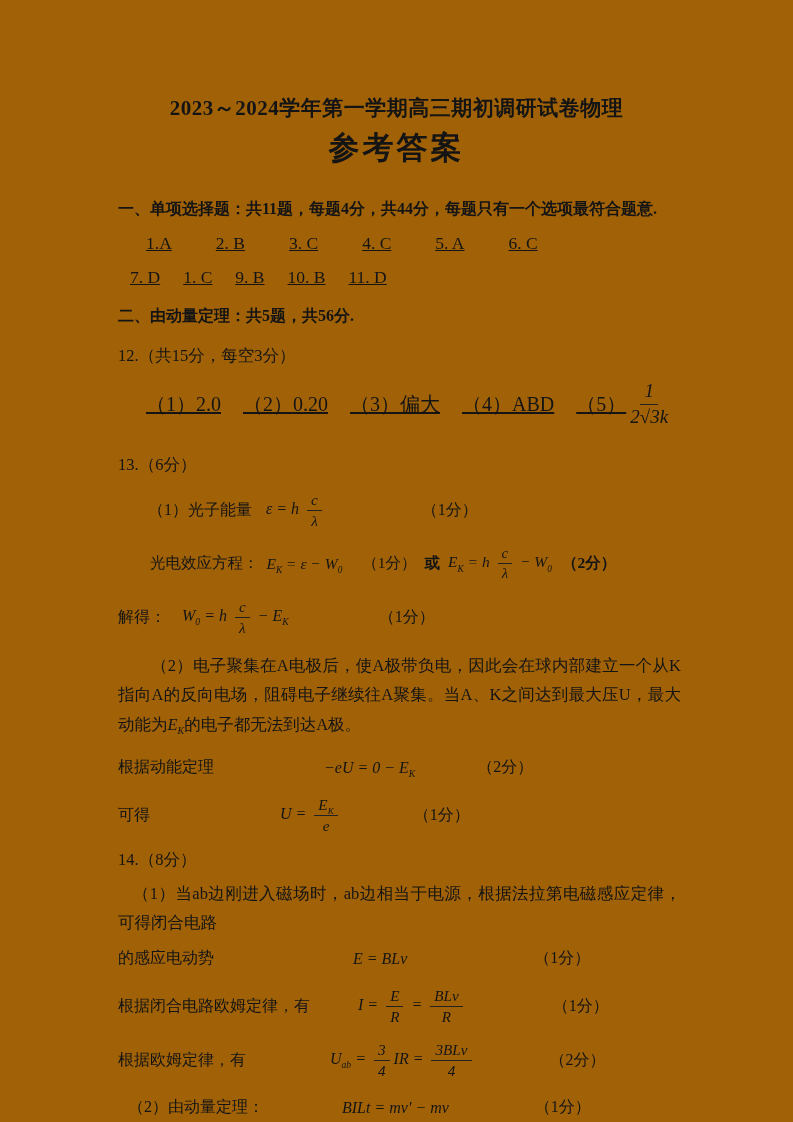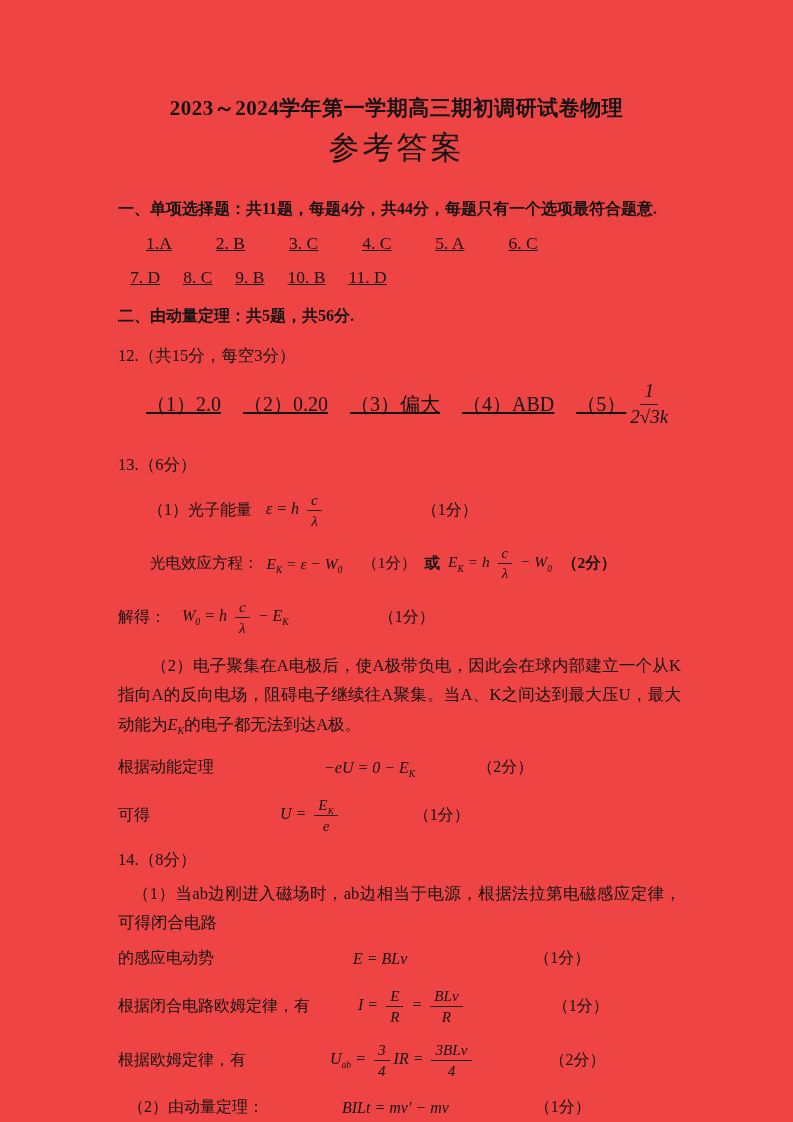--- a/index.html
+++ b/index.html
@@ -1,23 +1,23 @@
 <!DOCTYPE html>
 <html><head>
 <meta charset="utf-8">
 <style>
   * { margin:0; padding:0; box-sizing:border-box; }
   html,body { background:#ffffff; }
   .page {
-    width:793px; height:1122px; margin:0 auto; background:#ef4444;
+    width:793px; height:1122px; margin:0 auto; background:#a16207;
     color:#141414; font-family:"Liberation Serif","DejaVu Serif",serif;
     overflow:hidden; position:relative;
   }
   .title { padding-top:94px; text-align:center; font-size:21px; font-weight:700; letter-spacing:0.5px; }
-  .subtitle { text-align:center; font-size:31px; font-weight:400; margin-top:5px; letter-spacing:3px; }
+  .subtitle { text-align:center; font-size:31px; font-weight:700; margin-top:5px; letter-spacing:3px; }
   .content { padding:12px 112px 0 118px; }
   .sec-heading { font-weight:700; font-size:16px; margin-top:16px; line-height:1.45; }
   .ans-row { display:flex; align-items:center; font-size:17.5px; margin-top:13px;text-decoration:underline; }
   .q-heading { font-size:16.5px; margin-top:18px; }
   .line { display:flex; align-items:center; font-size:16px; margin-top:15px; min-height:26px; white-space:nowrap; }
   .para { font-size:16.5px; line-height:1.8; text-align:justify; margin-top:14px; }
   .fm { font-family:"Liberation Serif","DejaVu Serif",serif; font-style:italic; }
   .fm sub, .fm sup { font-size:0.6em; }
   sub, sup { line-height:0; }
   .frac { display:inline-flex; flex-direction:column; align-items:center; text-align:center;
@@ -42,21 +42,21 @@
       <span>1.A</span>
       <span>2. B</span>
       <span>3. C</span>
       <span>4. C</span>
       <span>5. A</span>
       <span>6. C</span>
     </div>
 
     <div class="ans-row" style="margin-left:12px; column-gap:23px;">
       <span>7. D</span>
-      <span>8. C</span>
+      <span>1. C</span>
       <span>9. B</span>
       <span>10. B</span>
       <span>11. D</span>
     </div>
 
     <div class="sec-heading"><span>二、由动量定理：</span><span>共5题，共56分.</span></div>
 
     <div class="q-heading">12.（共15分，每空3分）</div>
 
     <div class="ans-row" style="margin-left:28px; column-gap:22px; font-size:20px;">

